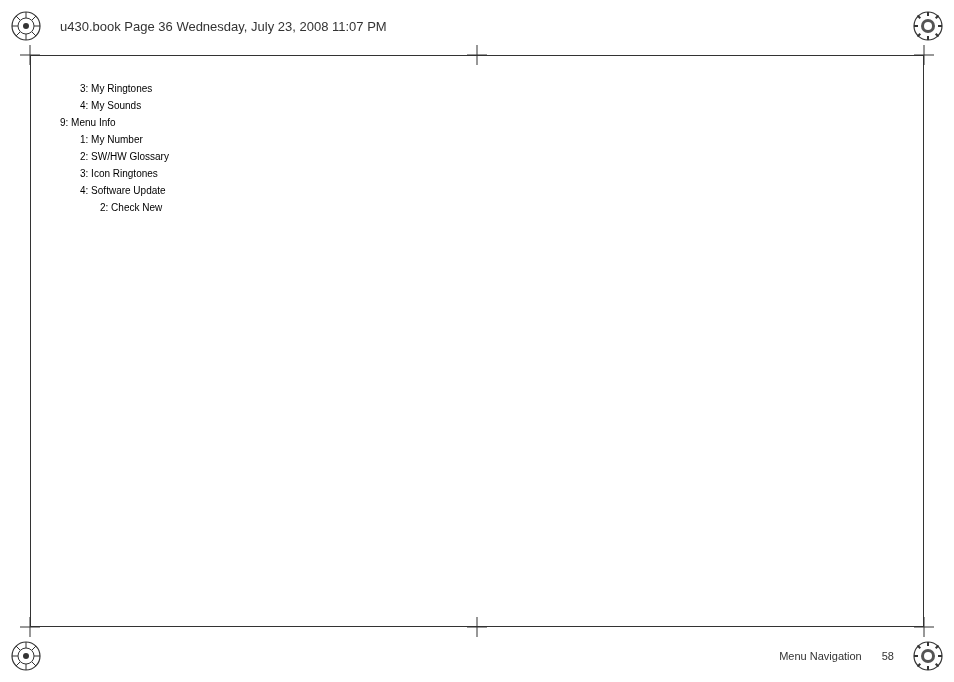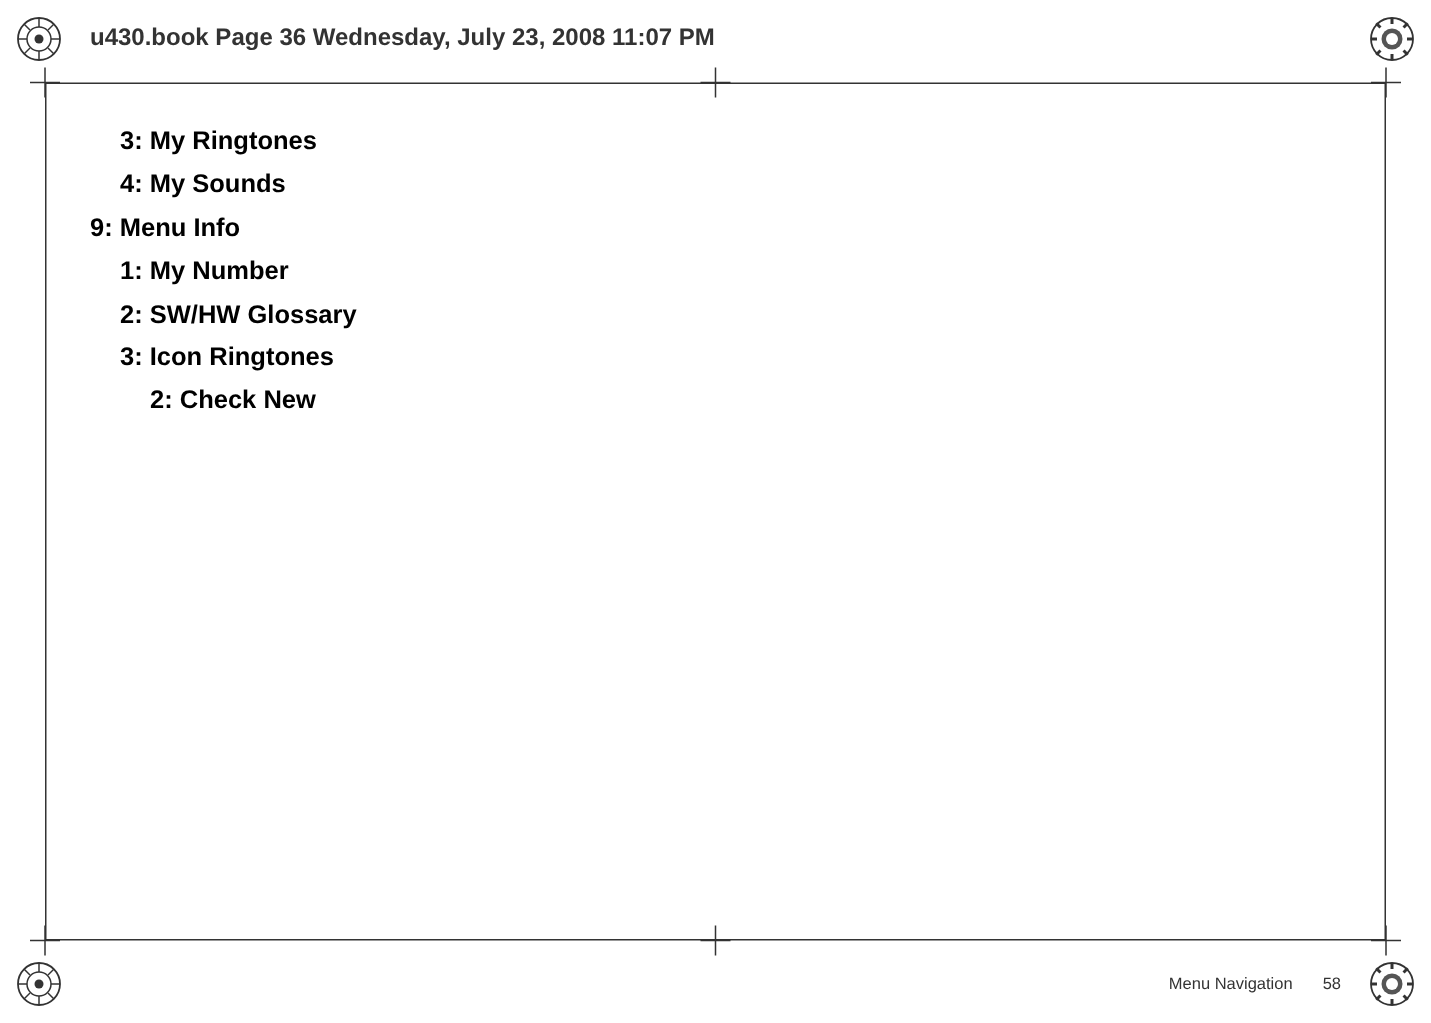--- a/index.html
+++ b/index.html
@@ -109,23 +109,22 @@
       top: 0;
       left: 0;
       right: 0;
       height: 52px;
       display: flex;
       align-items: center;
       padding-left: 60px;
     }
 
     .header-text {
-      font-size: 16px;
+      font-size: 13px;
       color: #333;
-      font-weight: bold;
     }
 
     
     .footer {
       position: absolute;
       bottom: 20px;
       right: 60px;
       font-size: 11px;
       color: #333;
       display: flex;
@@ -137,22 +136,21 @@
     .content {
       position: absolute;
       top: 80px;
       left: 60px;
       right: 60px;
     }
 
     .menu-list {
       list-style: none;
       line-height: 1.7;
-      font-size: 17px;
-      font-weight: bold;
+      font-size: 10px;
     }
 
     .menu-item {
       display: block;
     }
 
     .indent-1 { padding-left: 20px; }
     .indent-2 { padding-left: 40px; }
   </style>
 </head>
@@ -241,20 +239,21 @@
 </div>
 
 <div class="content">
   <ul class="menu-list">
     <li class="menu-item indent-1">3: My Ringtones</li>
     <li class="menu-item indent-1">4: My Sounds</li>
     <li class="menu-item">9: Menu Info</li>
     <li class="menu-item indent-1">1: My Number</li>
     <li class="menu-item indent-1">2: SW/HW Glossary</li>
     <li class="menu-item indent-1">3: Icon Ringtones</li>
+    <li class="menu-item indent-1">4: Software Update</li>
     <li class="menu-item indent-2">2: Check New</li>
   </ul>
 </div>
 
 <div class="footer">
   <span>Menu Navigation</span>
   <span>58</span>
 </div>
 
 </body></html>

